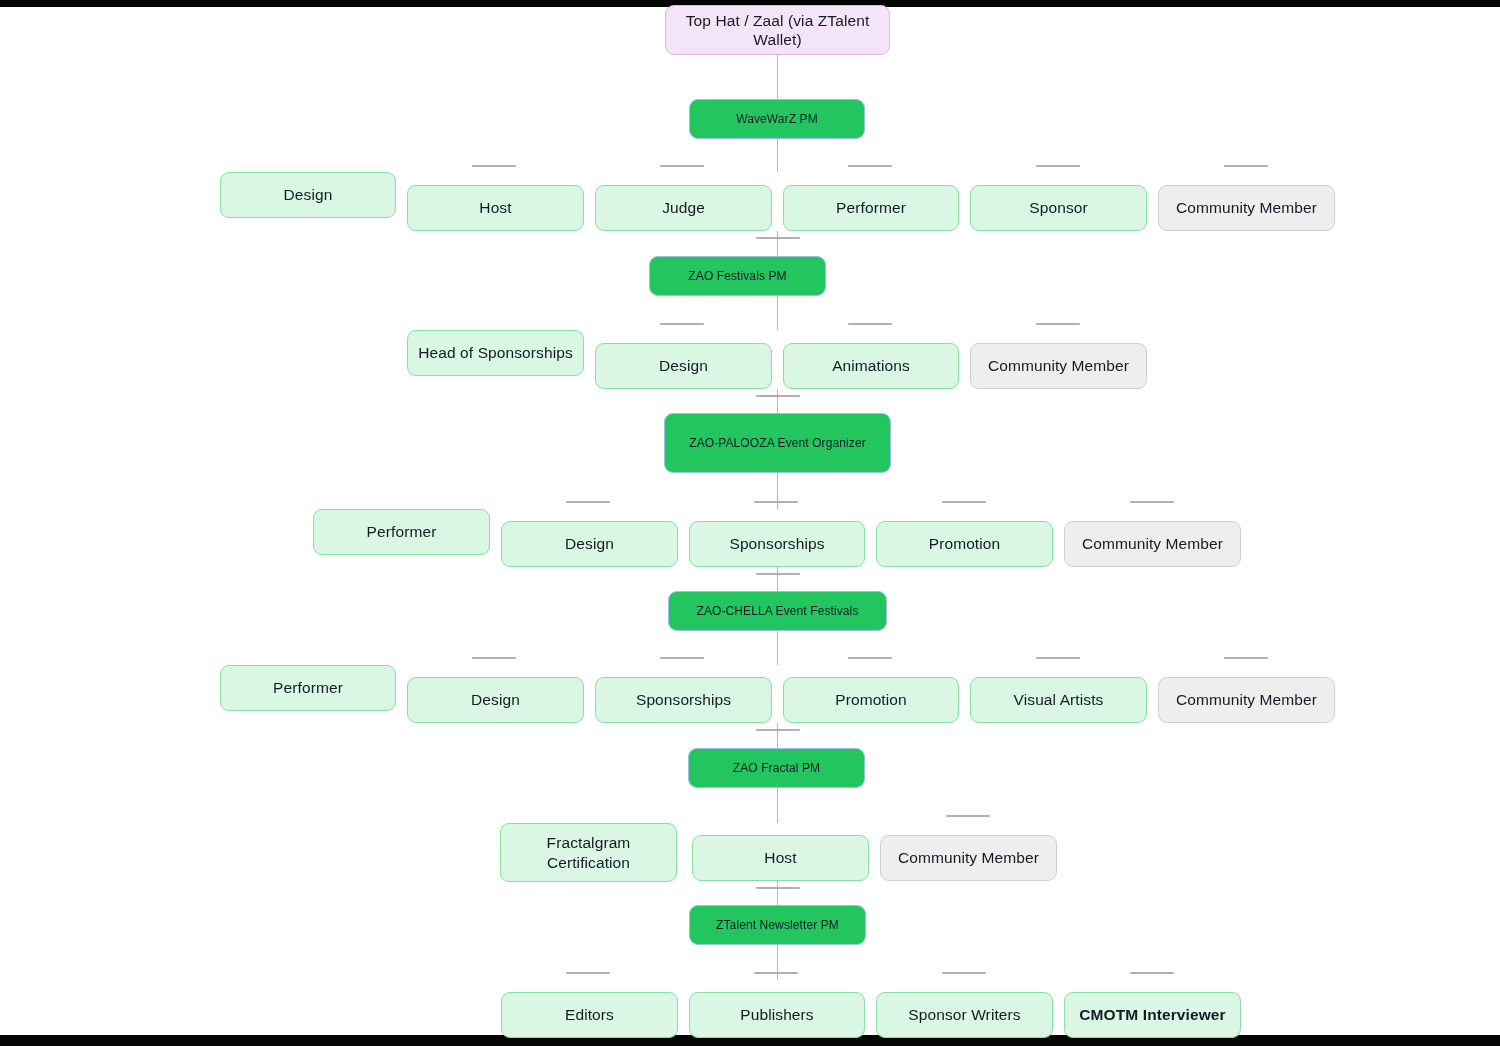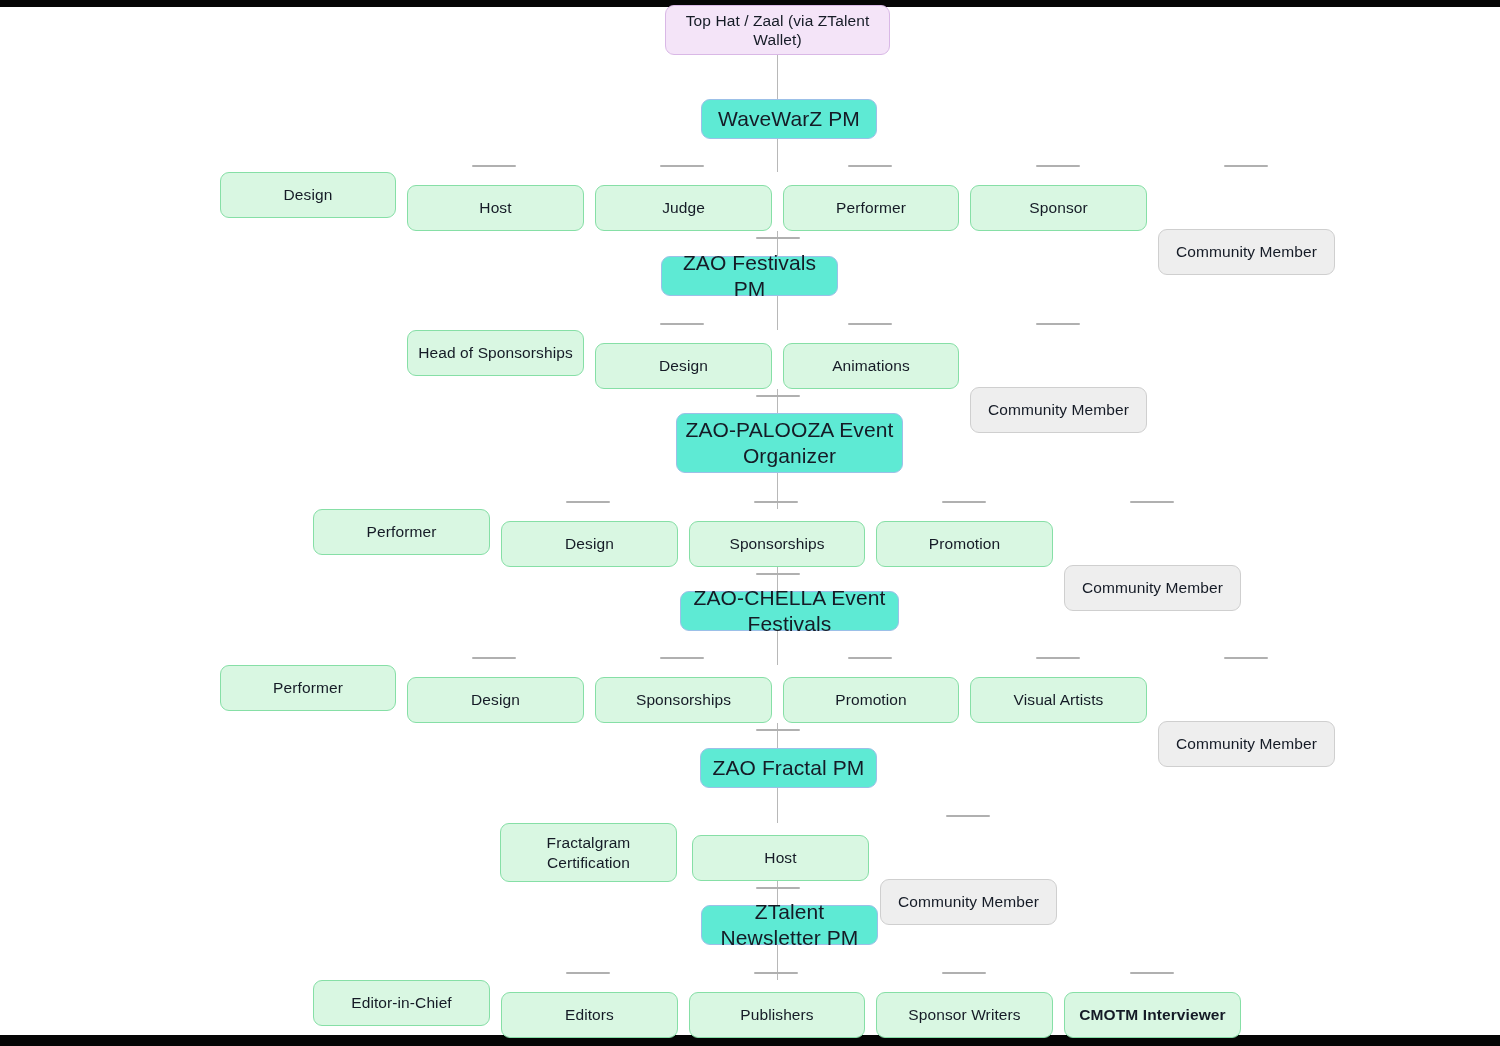--- a/index.html
+++ b/index.html
@@ -45,35 +45,33 @@
     padding: 2px 6px;
     color: #151b26;
     letter-spacing: 0.1px;
   }
   .node.root {
     background: #f4e4f8;
     border: 1.4px solid #d9b8e6;
     font-size: 15.5px;
   }
   .node.pm {
-    background: #5eead4;
+    background: #22c55e;
     border: 1.4px solid #9cc0e8;
-    font-size: 21px;
-    margin-left: 12px;
+    font-size: 12px;
   }
   .node.role {
     background: #d9f7e2;
     border: 1.4px solid #86dfa6;
     font-size: 15.5px;
   }
   .node.community {
     background: #eeeeee;
     border: 1.4px solid #cfcfcf;
     font-size: 15.5px;
-    margin-top: 44px;
   }
 
   .vline {
     position: absolute;
     width: 1.3px;
     background: #b8b8b8;
   }
   .stub {
     position: absolute;
     height: 1.8px;
@@ -151,19 +149,18 @@
       <div class="node role" style="left: 407px; top: 670px; width: 177px; height: 46px;">Design</div>
       <div class="node role" style="left: 595px; top: 670px; width: 177px; height: 46px;">Sponsorships</div>
       <div class="node role" style="left: 783px; top: 670px; width: 176px; height: 46px;">Promotion</div>
       <div class="node role" style="left: 970px; top: 670px; width: 177px; height: 46px;">Visual Artists</div>
       <div class="node community" style="left: 1158px; top: 670px; width: 177px; height: 46px;">Community Member</div>
       <div class="node pm" style="left: 688px; top: 741px; width: 177px; height: 40px;">ZAO Fractal PM</div>
       <div class="node role" style="left: 500px; top: 816px; width: 177px; height: 59px;">Fractalgram Certification</div>
       <div class="node role" style="left: 692px; top: 828px; width: 177px; height: 46px;">Host</div>
       <div class="node community" style="left: 880px; top: 828px; width: 177px; height: 46px;">Community Member</div>
       <div class="node pm" style="left: 689px; top: 898px; width: 177px; height: 40px;">ZTalent Newsletter PM</div>
-      <div class="node role" style="left: 313px; top: 973px; width: 177px; height: 46px;">Editor-in-Chief</div>
       <div class="node role" style="left: 689px; top: 985px; width: 176px; height: 46px;">Publishers</div>
       <div class="node role" style="left: 501px; top: 985px; width: 177px; height: 46px;">Editors</div>
       <div class="node role" style="left: 876px; top: 985px; width: 177px; height: 46px;">Sponsor Writers</div>
       <div class="node role" style="left: 1064px; top: 985px; width: 177px; height: 46px; font-weight: bold;">CMOTM Interviewer</div>
     </div>
 </div>
 
 </body></html>

